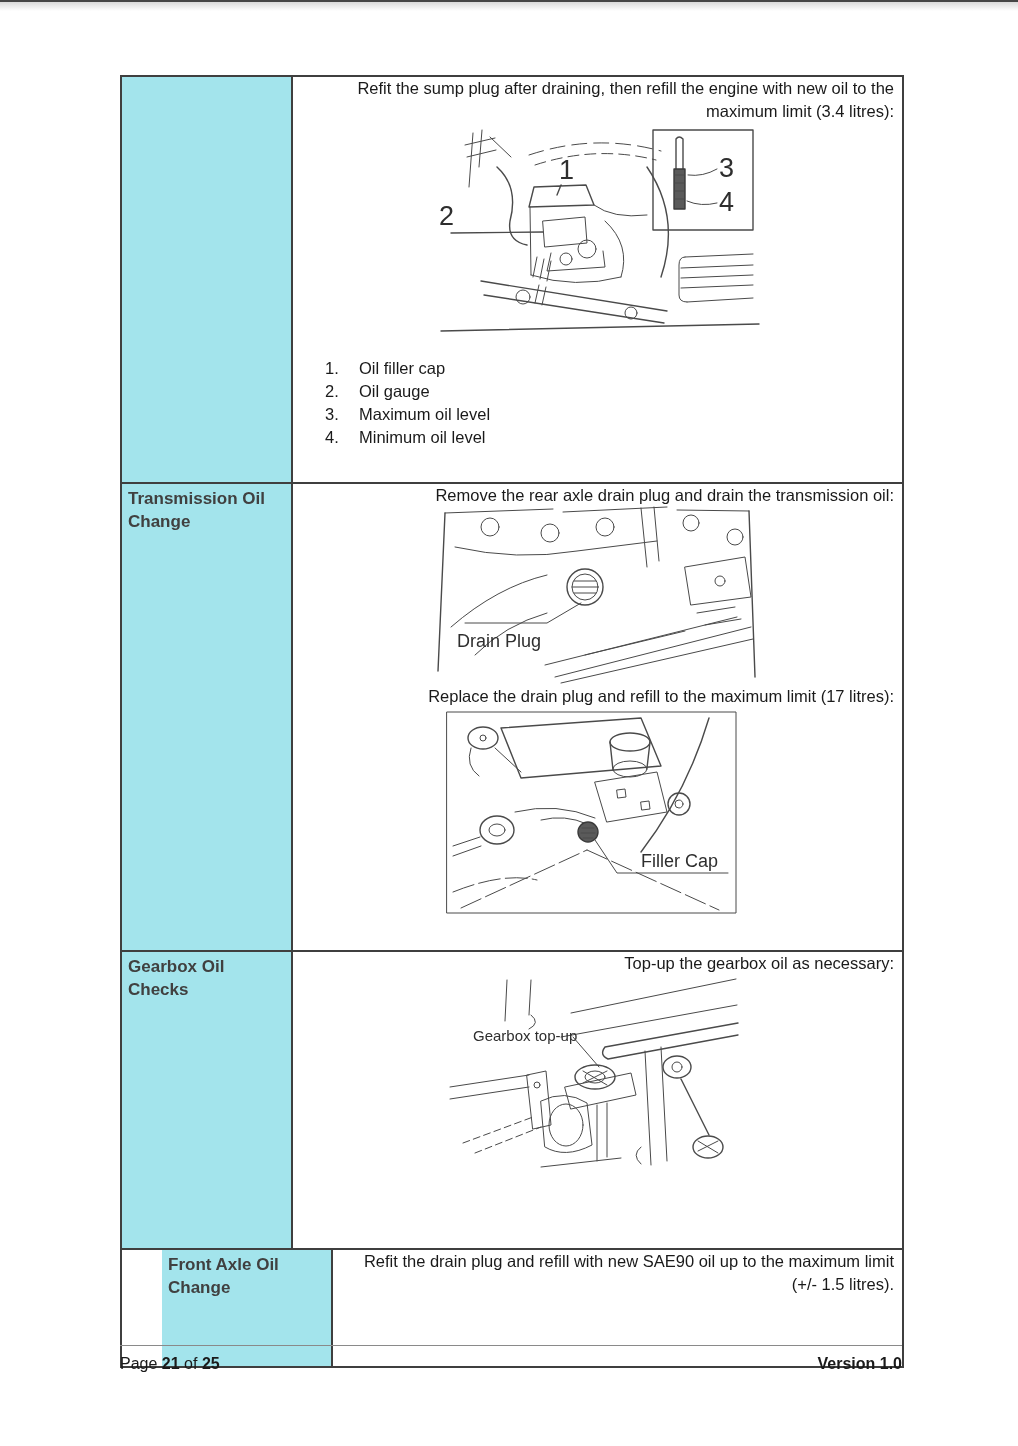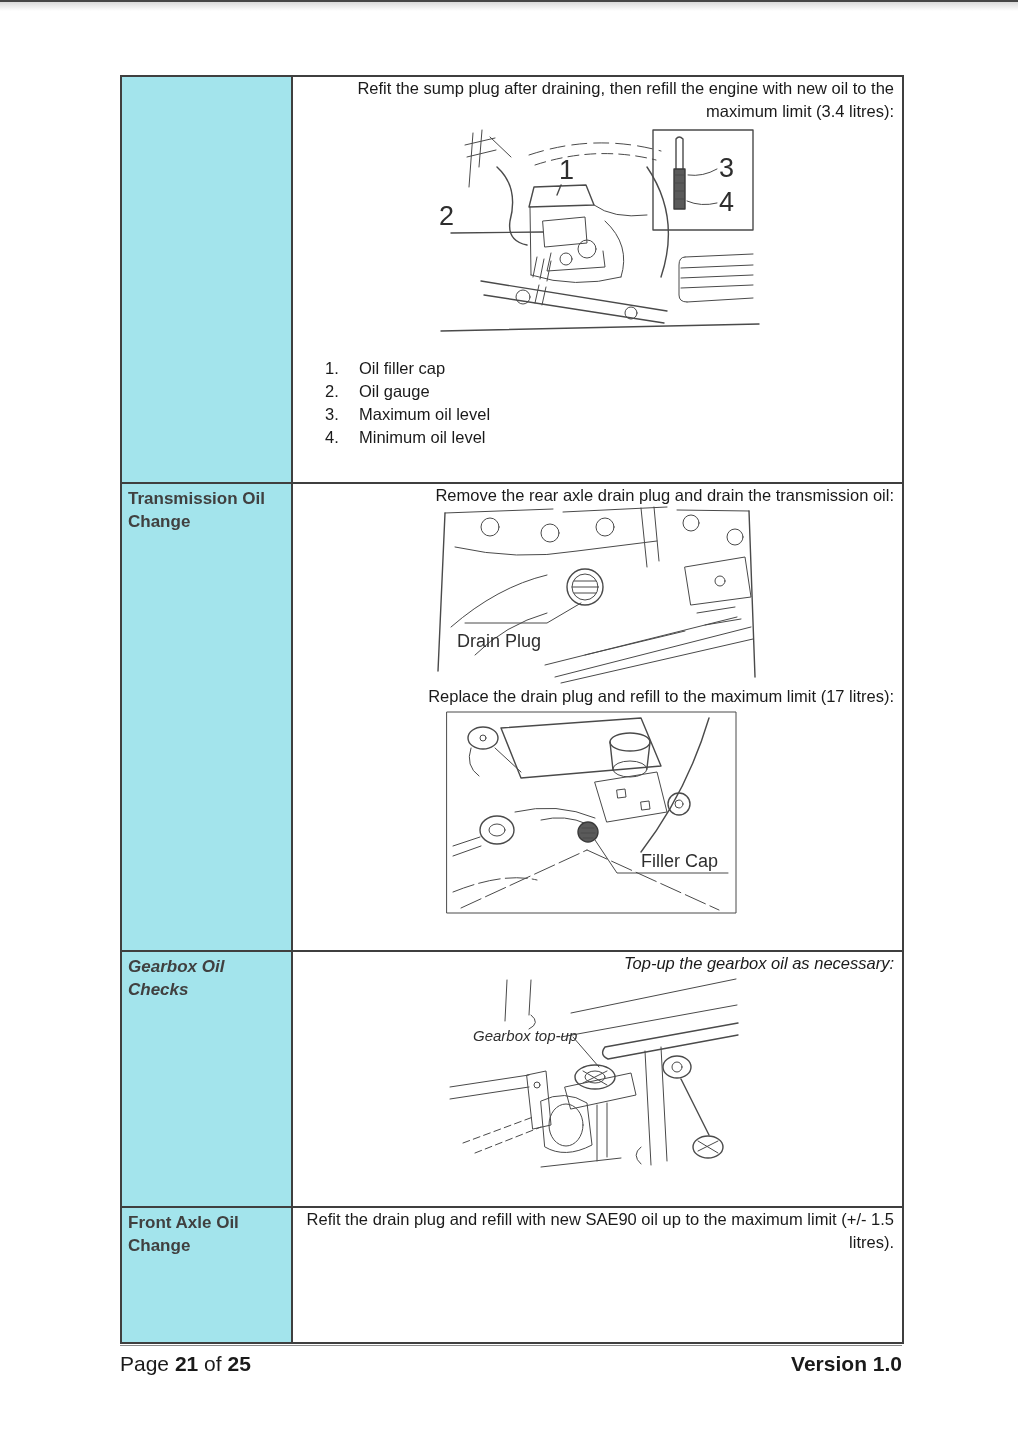--- a/index.html
+++ b/index.html
@@ -32,22 +32,22 @@
     font-weight:bold;font-size:17px;line-height:23px;color:#404040;
   }
   .t-body{
     flex:1;box-sizing:border-box;
     padding:0 8px;
     font-size:16.5px;line-height:23px;
     position:relative;
   }
   .row-1{height:405px;}
   .row-2{height:468px;}
-  .row-3{height:256px;font-style:italic;}
-  .row-4{height:136px;}
+  .row-3{height:298px;}
+  .row-4{height:118px;padding-left:40px;}
 
   .t-body p{margin:0;text-align:right;}
   .p-intro{margin-top:26px;}
   .p-tight{margin-top:2px;}
   .p-gap{margin-top:24px;}
   .p-gap-sm{margin-top:21px;}
 
   
   .fig{display:block;}
   .fig svg{display:block;}
@@ -68,21 +68,21 @@
 
   
   .legend{margin:17px 0 0 24px;}
   .legend-item{display:flex;font-size:16.5px;line-height:23px;}
   .legend-num{width:34px;flex:0 0 34px;}
 
   
   .footer-rule{position:absolute;left:120px;top:1345px;width:782px;height:1px;background:#8a8a8a;}
   .footer{position:absolute;left:120px;top:1352px;width:782px;
     display:flex;justify-content:space-between;
-    font-size:21px;line-height:23px;}
+    font-size:16px;line-height:23px;}
   .footer b{font-weight:bold;}
 </style>
 </head>
 <body>
 
 <div class="page">
   <div class="page-top-edge"></div>
   <div class="page-top-shade"></div>
 
   <div class="doc-table">

